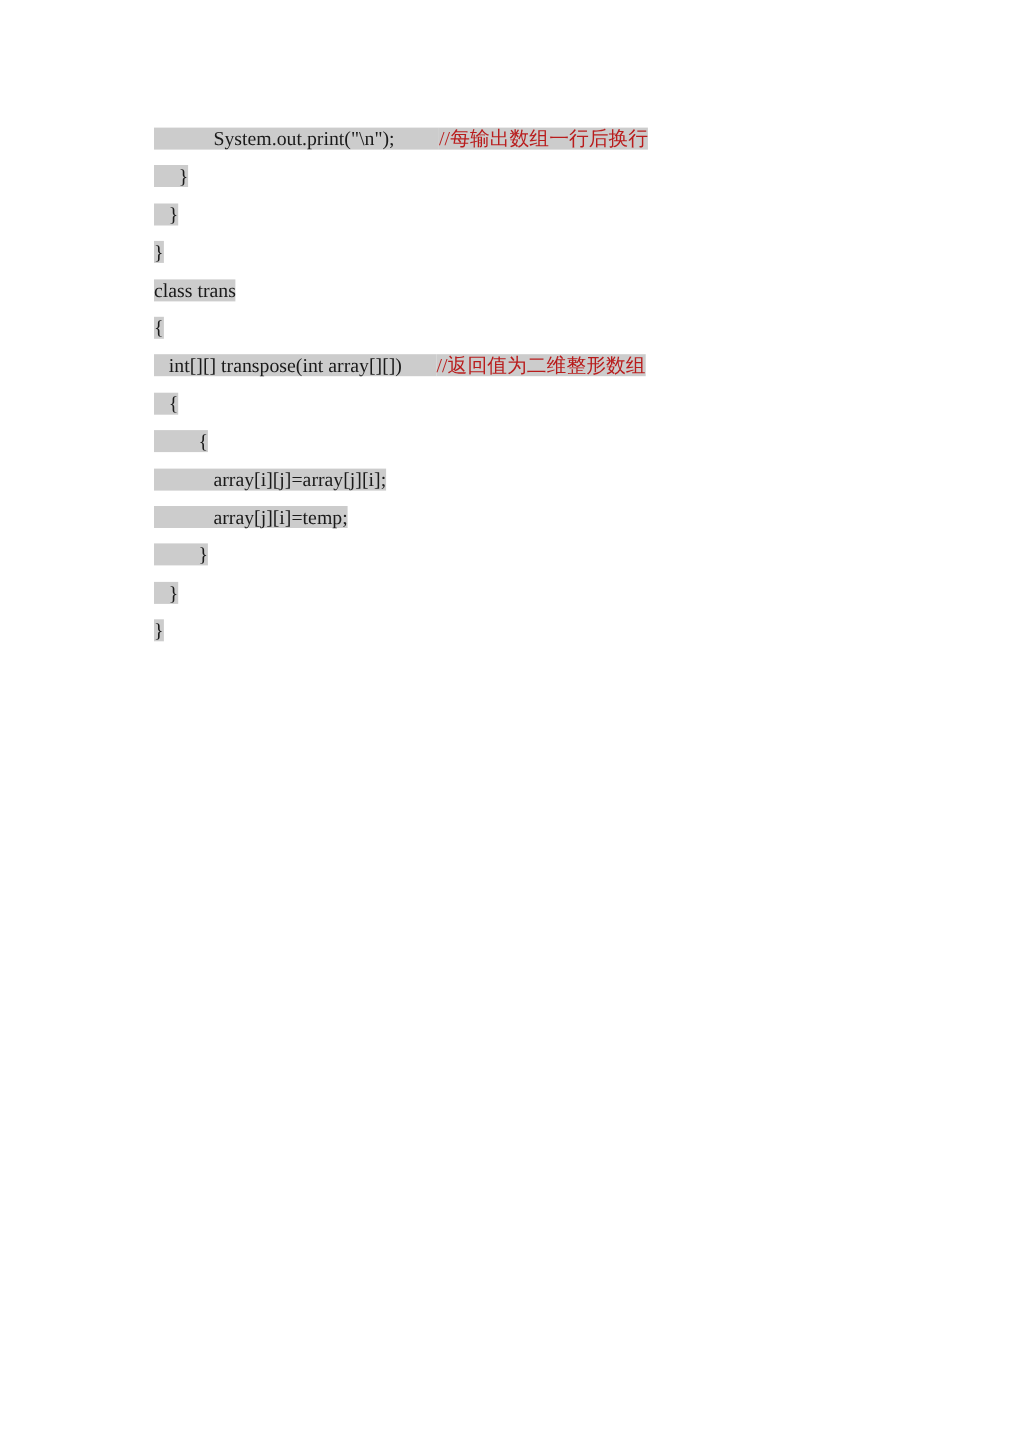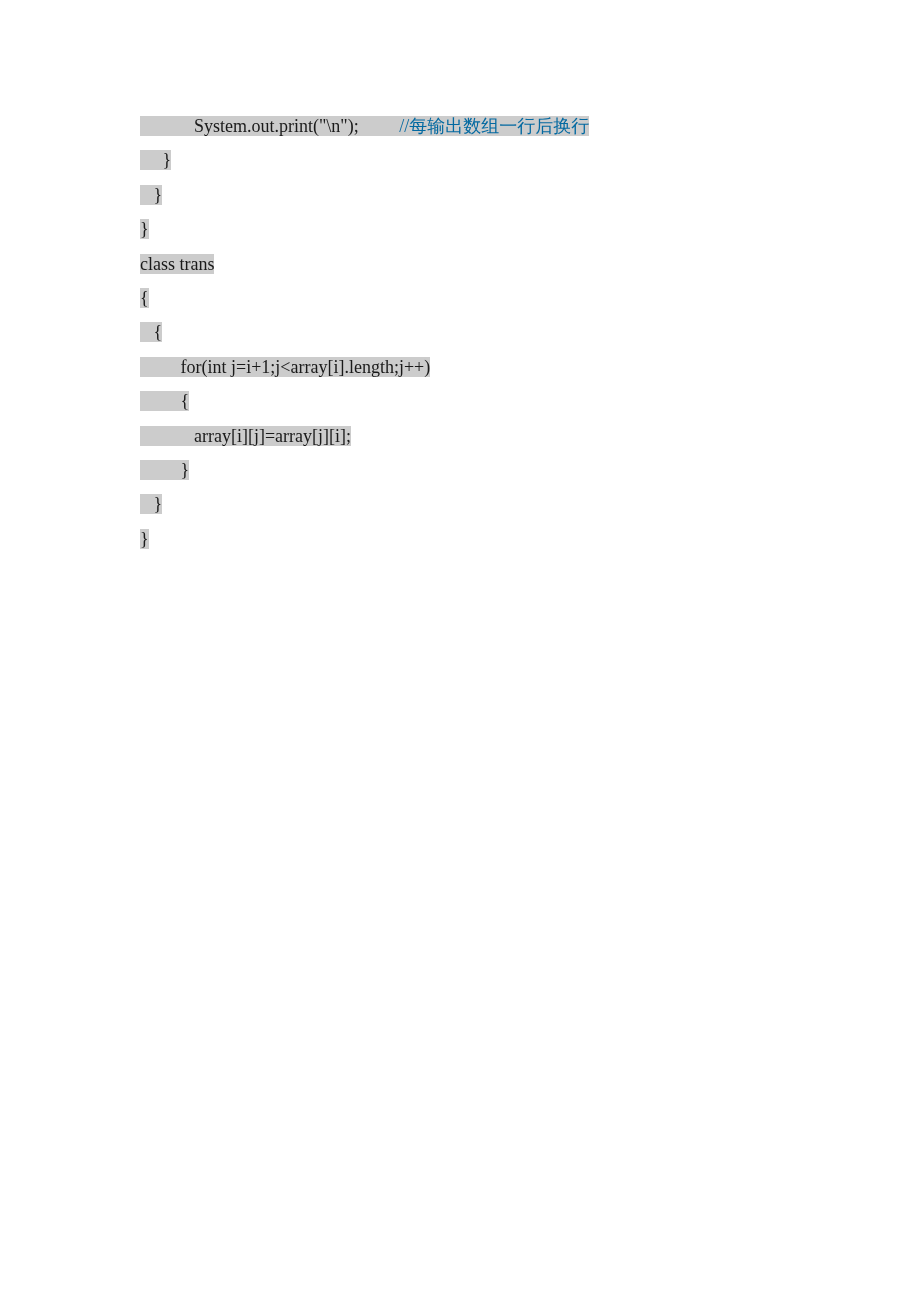--- a/index.html
+++ b/index.html
@@ -18,33 +18,34 @@
     .code-line {
       line-height: 1.8;
       white-space: pre;
       margin-bottom: 2px;
     }
     .highlight {
       background-color: #cccccc;
       display: inline;
     }
     .comment {
-      color: #0369a1;
+      color: #b91c1c;
     }
   </style>
 </head>
 <body>
 
 <div>
   <div class="code-line"><span class="highlight">            System.out.print("\n");         </span><span class="highlight comment">//每输出数组一行后换行</span></div>
   <div class="code-line"><span class="highlight">     }</span></div>
   <div class="code-line"><span class="highlight">   }</span></div>
   <div class="code-line"><span class="highlight">}</span></div>
   <div class="code-line"><span class="highlight">class trans</span></div>
   <div class="code-line"><span class="highlight">{</span></div>
+  <div class="code-line"><span class="highlight">   int[][] transpose(int array[][])       </span><span class="highlight comment">//返回值为二维整形数组</span></div>
   <div class="code-line"><span class="highlight">   {</span></div>
-  <div class="code-line"><span class="highlight">         for(int j=i+1;j&lt;array[i].length;j++)</span></div>
   <div class="code-line"><span class="highlight">         {</span></div>
   <div class="code-line"><span class="highlight">            array[i][j]=array[j][i];</span></div>
+  <div class="code-line"><span class="highlight">            array[j][i]=temp;</span></div>
   <div class="code-line"><span class="highlight">         }</span></div>
   <div class="code-line"><span class="highlight">   }</span></div>
   <div class="code-line"><span class="highlight">}</span></div>
 </div>
 
 </body></html>

